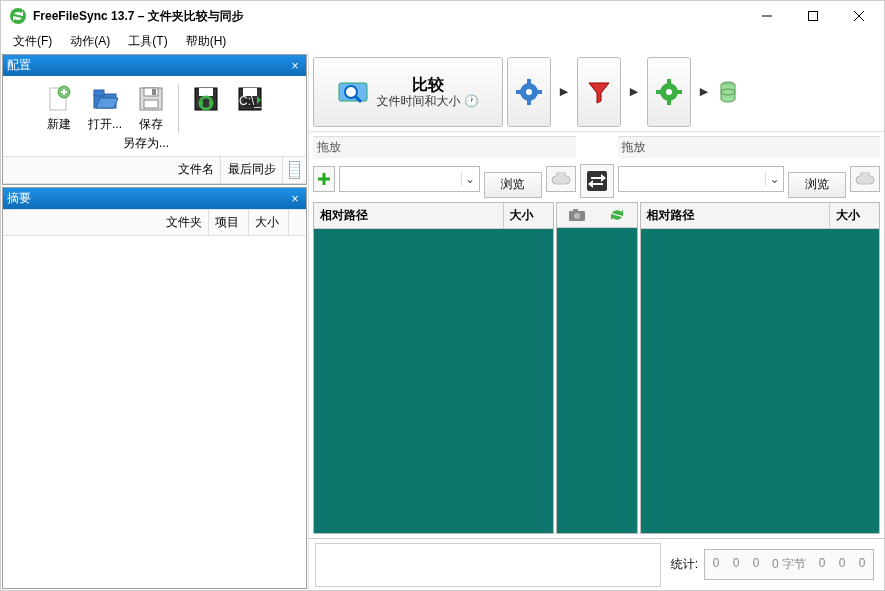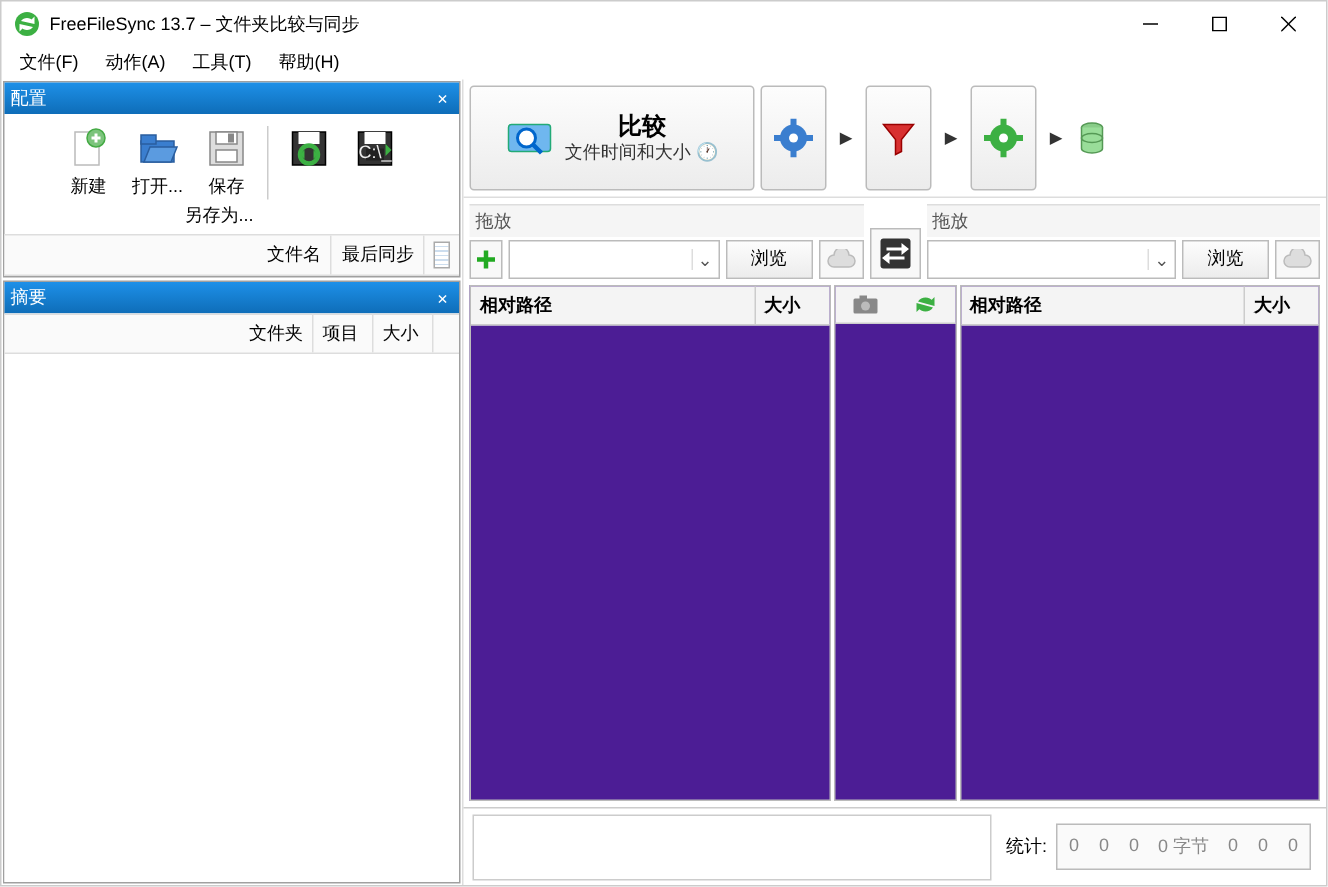--- a/index.html
+++ b/index.html
@@ -1,19 +1,19 @@
 <!DOCTYPE html>
 <html><head>
 <meta charset="utf-8">
 <style>
 * { box-sizing: border-box; margin: 0; padding: 0; font-family: "Segoe UI", "Microsoft YaHei", sans-serif; font-size: 12px; }
 body { background: #fff; width: 885px; height: 591px; overflow: hidden; display: flex; flex-direction: column; border: 1px solid #ccc; }
 .titlebar { height: 30px; display: flex; align-items: center; padding: 0 2px; }
 .titlebar .app-icon { width: 18px; height: 18px; margin: 0 6px; }
-.titlebar .title { flex: 1; font-size: 12px; }
+.titlebar .title { flex: 1; font-size: 12px; font-weight: bold; }
 .titlebar .win-btn { width: 46px; height: 30px; display: flex; align-items: center; justify-content: center; }
 .menubar { height: 22px; display: flex; align-items: flex-start; padding: 0 4px; gap: 2px; }
 .menubar .menu-item { padding: 2px 8px; }
 .content { flex: 1; display: flex; min-height: 0; }
 .left-col { width: 308px; display: flex; flex-direction: column; border-right: 1px solid #ddd; }
 .panel { display: flex; flex-direction: column; border: 1px solid #a0a0a0; margin: 1px; }
 .panel-header { background: linear-gradient(#1e90e8, #0e6db8); color: #fff; font-size: 12px; padding: 2px 4px; display: flex; align-items: center; }
 .panel-header .spacer { flex: 1; }
 .panel-header .close-x { width: 14px; text-align: center; cursor: pointer; }
 .config-panel { }
@@ -43,25 +43,25 @@
 .sync-btn .big-sub { font-size: 11px; display:flex;align-items:center;gap:4px;}
 .db-icon { width:22px; display:flex; align-items:center; justify-content:center;}
 .folder-row { display: flex; align-items: stretch; padding: 4px; gap: 4px; }
 .folder-side { flex: 1; display: flex; flex-direction: column; gap: 2px; }
 .drag-label { font-size: 12px; color: #555; padding: 2px 4px; background:#f5f5f5; border-top:1px solid #ddd;}
 .path-row { display: flex; gap: 4px; align-items: center; }
 .add-btn { width: 22px; height: 26px; border: 1px solid #bbb; display: flex; align-items: center; justify-content: center; background:#f8f8f8;}
 .combo { flex: 1; height: 26px; border: 1px solid #bbb; display: flex; align-items: center; background:#fff;}
 .combo .val { flex: 1; padding: 0 4px; font-size:12px; color:#333;}
 .combo .dd { width: 18px; text-align: center; color:#555; border-left:1px solid #ddd;}
-.browse-btn { height: 26px; padding: 0 16px; border: 1px solid #bbb; background: linear-gradient(#fdfdfd,#ececec); display:flex;align-items:center;}
+.browse-btn { height: 26px; padding: 0 16px; border: 1px solid #bbb; background: linear-gradient(#fdfdfd,#ececec); display:flex;align-items:center;margin-top:12px;}
 .cloud-btn { width: 30px; height: 26px; border: 1px solid #bbb; background:#f8f8f8; display:flex;align-items:center;justify-content:center;}
 .swap-btn { width: 34px; height:34px; align-self:flex-end; margin-bottom:0; border: 1px solid #bbb; background:#f8f8f8; display:flex;align-items:center;justify-content:center;}
 .grid-row { flex: 1; display: flex; gap: 2px; padding: 0 4px 4px; min-height:0;}
-.grid-col { border: 1px solid #bbb; display: flex; flex-direction: column; background:#4c1d95;}
+.grid-col { border: 1px solid #bbb; display: flex; flex-direction: column; background:#0f766e;}
 .grid-col.left { flex: 1; }
 .grid-col.mid { width: 82px; }
 .grid-col.right { flex: 1; }
 .grid-header { display: flex; background: #f4f4f4; border-bottom: 1px solid #ccc; font-weight: bold; }
 .grid-header .gc { padding: 4px 6px; font-size:12px;}
 .grid-header .gc.flex { flex: 1; }
 .grid-header .gc.sep { border-left: 1px solid #ccc; }
 .grid-header.mid { justify-content: space-around; align-items:center;}
 .grid-body { flex: 1; }
 .statusbar { height: 52px; border-top: 1px solid #ccc; display: flex; align-items: center; padding: 4px; gap: 8px;}

